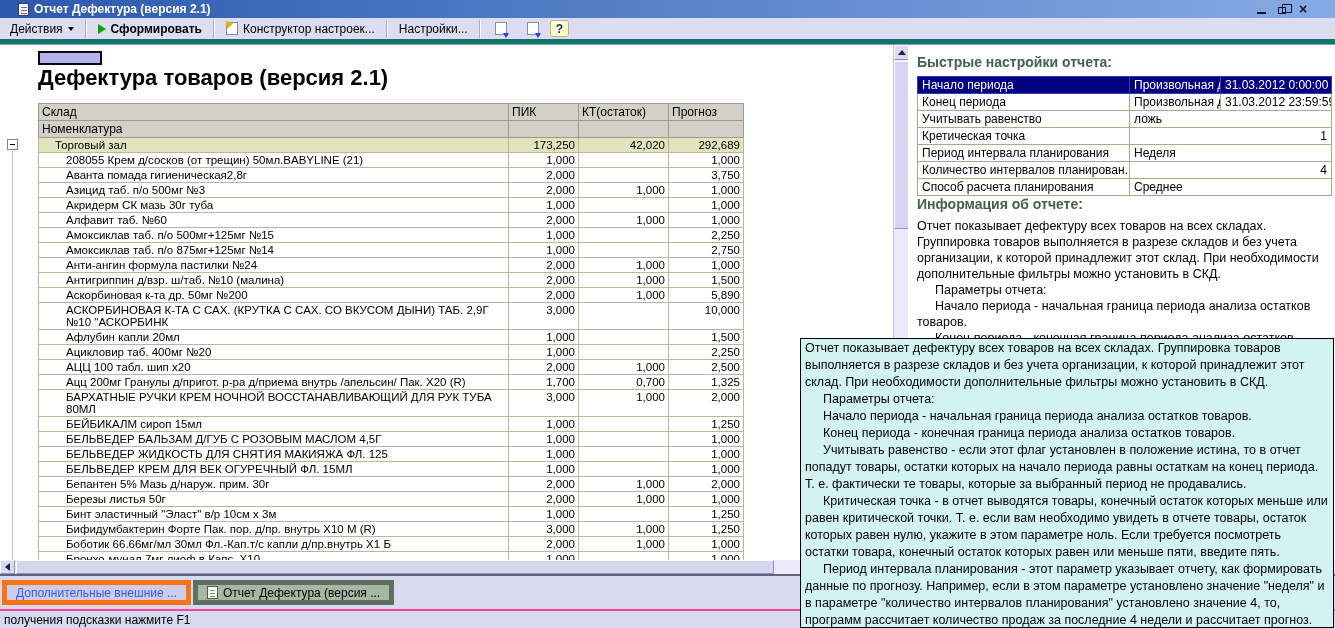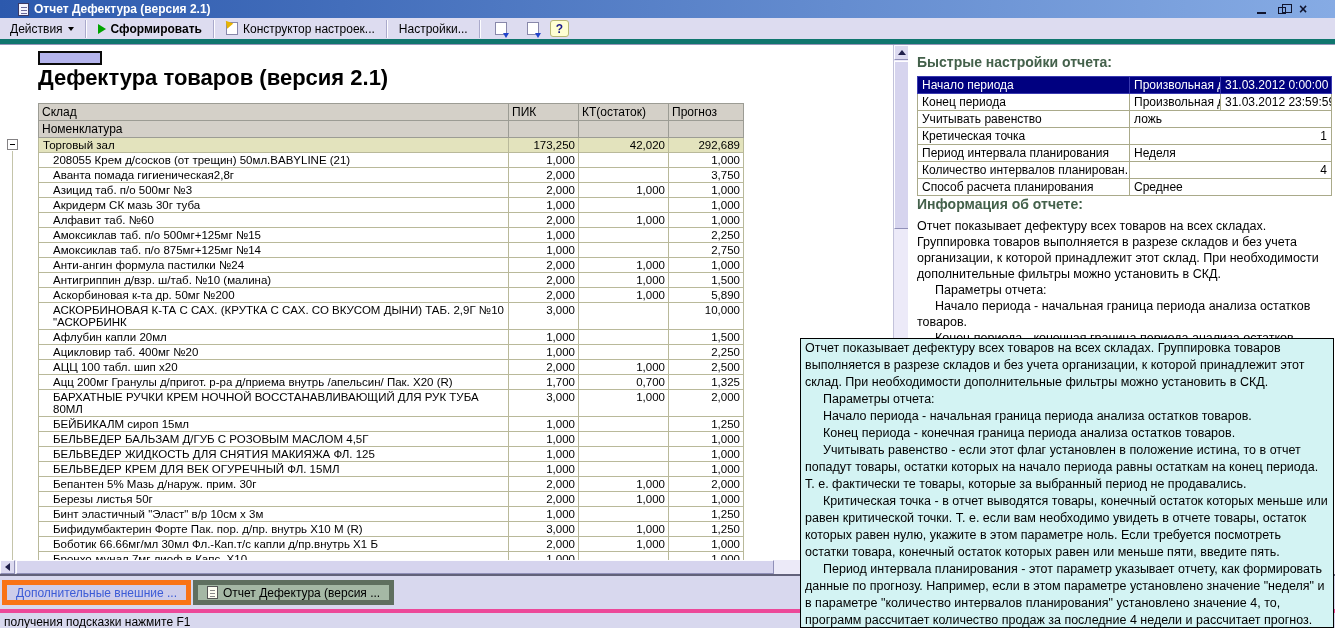--- a/index.html
+++ b/index.html
@@ -52,22 +52,22 @@
   .expander::after{content:""; position:absolute; left:2px; top:4px; width:5px; height:1px; background:#000;}
   .tree-line{position:absolute; left:12px; top:106px; bottom:0; width:1px; background:#c4c4aa;}
   .report-content{position:absolute; left:30px; top:0; right:0; bottom:0;}
   .sel-cell{position:absolute; left:8px; top:6px; width:64px; height:14px; background:#b4b4ec; border:2px solid #0a0a0a; cursor:pointer;}
   .report-title{position:absolute; left:8px; top:20px; font-size:22px; font-weight:bold; color:#000; white-space:nowrap;}
   table.rpt{position:absolute; left:8px; top:58px; width:705px; border-collapse:collapse; table-layout:fixed; font-size:11.5px;}
   .rpt th,.rpt td{border:1px solid var(--grid-line); padding:1px 3px; vertical-align:top; line-height:12px; overflow:hidden;}
   .rpt thead th{background:#d4d0c8; border-color:#9c9c94; text-align:left; font-weight:normal; font-size:12px; height:17px; line-height:14px;}
   .rpt td.num{text-align:right; white-space:nowrap;}
   .rpt tr.group td{background:var(--group-row); font-size:11.5px;}
-  .rpt tr.group td.name{padding-left:4px; white-space:nowrap;}
-  .rpt tbody td.name{padding-left:14px;}
+  .rpt tr.group td.name{padding-left:16px; white-space:nowrap;}
+  .rpt tbody td.name{padding-left:27px;}
   .rpt tr{cursor:default;}
 
   
   .v-scroll{position:absolute; left:893px; top:0; width:15px; bottom:0; background:#eceaf8; border-left:1px solid #c2c2da;}
   .scroll-btn{position:absolute; left:0; width:15px; height:15px; background:#dcdaf0; border:1px solid #fdfdff;
     border-right-color:#9090b8; border-bottom-color:#9090b8; display:flex; align-items:center; justify-content:center; cursor:pointer;}
   .tri-up{width:0; height:0; border-left:4px solid transparent; border-right:4px solid transparent; border-bottom:5px solid #20204a;}
   .tri-down{width:0; height:0; border-left:4px solid transparent; border-right:4px solid transparent; border-top:5px solid #20204a;}
   .tri-left{width:0; height:0; border-top:4px solid transparent; border-bottom:4px solid transparent; border-right:5px solid #20204a;}
   .v-thumb{position:absolute; left:0; top:16px; width:15px; height:168px; background:#d6d4ee; border:1px solid #fdfdff;
@@ -94,21 +94,21 @@
     border-right-color:#9090b8; border-bottom-color:#9090b8; cursor:grab;}
 
   
   .tabs-bar{position:absolute; left:0; top:576px; right:0; height:33px; background:#d8d8ee; padding-top:4px; display:flex; align-items:flex-start;}
   .tab{display:inline-flex; align-items:center; gap:5px; height:25px; padding:4px 9px; margin-left:2px; font-size:12px;
     background:#cdcdea; border:5px solid #f97316; color:var(--accent-blue); white-space:nowrap; overflow:hidden; cursor:pointer;}
   .tab.active{background:var(--tab-active); border-color:#5f6f5f; color:#000;}
   .tab-icon{width:11px; height:13px; background:#fdfdf2; border:1px solid #555; position:relative; flex:none;}
   .tab-icon::after{content:""; position:absolute; left:2px; top:3px; width:5px; height:1px; background:#888;
     box-shadow:0 3px 0 #888, 0 6px 0 #888;}
-  .status-bar{position:absolute; left:0; top:609px; right:0; height:19px; background:#d8d8ee; border-top:4px solid #ec4899;
+  .status-bar{position:absolute; left:0; top:609px; right:0; height:19px; background:#d8d8ee; border-top:2px solid #ec4899;
     font-size:12px; padding:2px 4px; color:#000;}
 
   
   .tooltip{position:absolute; left:800px; top:338px; width:534px; height:290px; background:var(--tooltip-bg);
     border:1px solid #000; z-index:50; font-size:12.5px; line-height:17px; padding:1px 5px 0 4px; overflow:hidden; color:#000;}
 </style>
 </head>
 <body>
 
 <div class="window">

